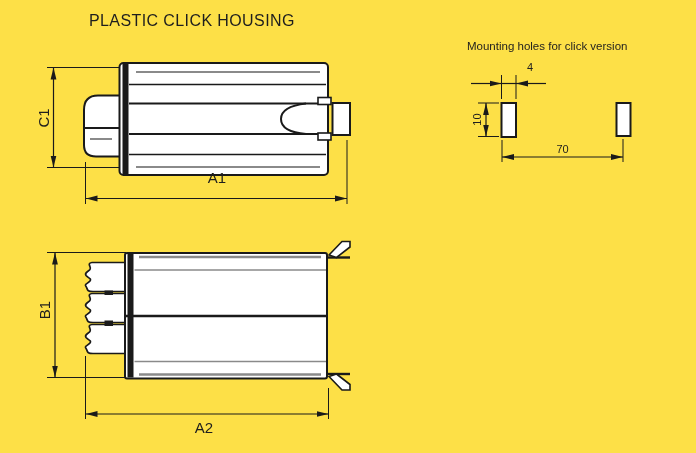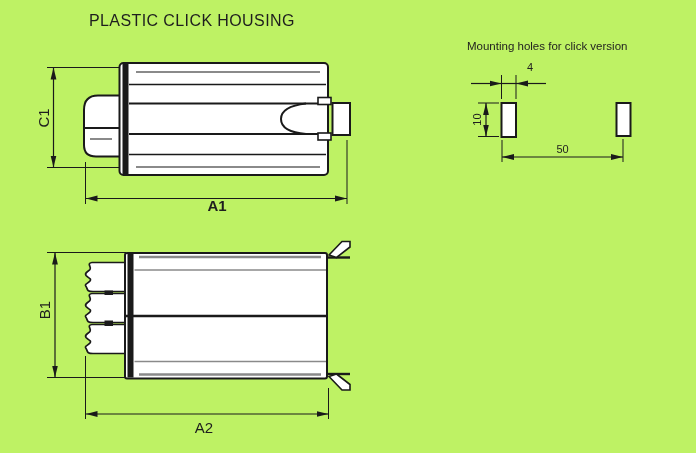--- a/index.html
+++ b/index.html
@@ -1,36 +1,36 @@
 <!DOCTYPE html>
 <html><head>
 <meta charset="utf-8">
 <style>
   html,body{margin:0;padding:0;background:#ffffff;}
   .canvas{
     position:relative;
     width:696px;height:453px;
-    background:#bef264;
+    background:#fde047;
     font-family:"Liberation Sans", sans-serif;
     overflow:hidden;
   }
   svg{position:absolute;left:0;top:0;}
   .label{position:absolute;color:#1e1e1e;white-space:nowrap;}
   .main-title{
     left:89px;top:12px;width:240px;
     font-size:16px;letter-spacing:0.4px;font-weight:500;
   }
   .detail-title{
     left:467px;top:40px;
     font-size:11.5px;
   }
   .dim-letter{font-size:15px;text-align:center;}
   .dim-num{font-size:11px;text-align:center;}
   .lbl-c1{left:29px;top:103px;width:30px;height:30px;line-height:30px;transform:rotate(-90deg);}
-  .lbl-a1{left:182px;top:197px;width:70px;font-weight:bold;}
+  .lbl-a1{left:182px;top:169px;width:70px;}
   .lbl-b1{left:30px;top:295px;width:30px;height:30px;line-height:30px;transform:rotate(-90deg);}
   .lbl-a2{left:169px;top:395px;width:70px;margin-top:24px;}
   .lbl-4{left:515px;top:61px;width:30px;}
   .lbl-10{left:462px;top:105px;width:31px;height:29px;line-height:29px;transform:rotate(-90deg);}
   .lbl-40{left:547px;top:143px;width:31px;}
 </style>
 </head>
 <body>
 
 <div class="canvas">
@@ -125,15 +125,15 @@
   <div class="label main-title">PLASTIC CLICK HOUSING</div>
   <div class="label detail-title">Mounting holes for click version</div>
 
   <div class="label dim-letter lbl-c1">C1</div>
   <div class="label dim-letter lbl-a1">A1</div>
   <div class="label dim-letter lbl-b1">B1</div>
   <div class="label dim-letter lbl-a2">A2</div>
 
   <div class="label dim-num lbl-4">4</div>
   <div class="label dim-num lbl-10">10</div>
-  <div class="label dim-num lbl-40">50</div>
+  <div class="label dim-num lbl-40">70</div>
 
 </div>
 
 </body></html>

